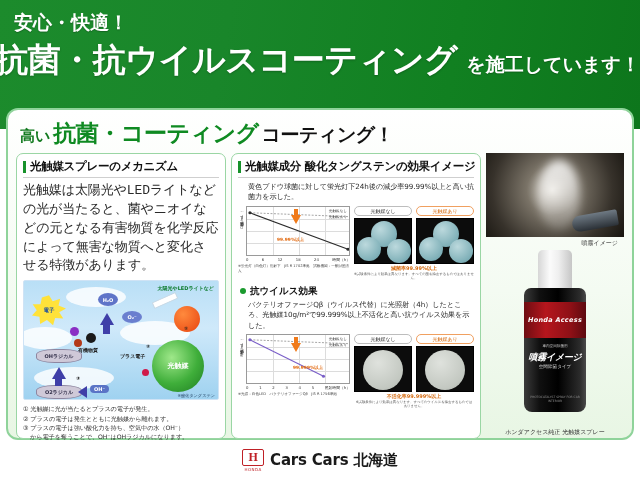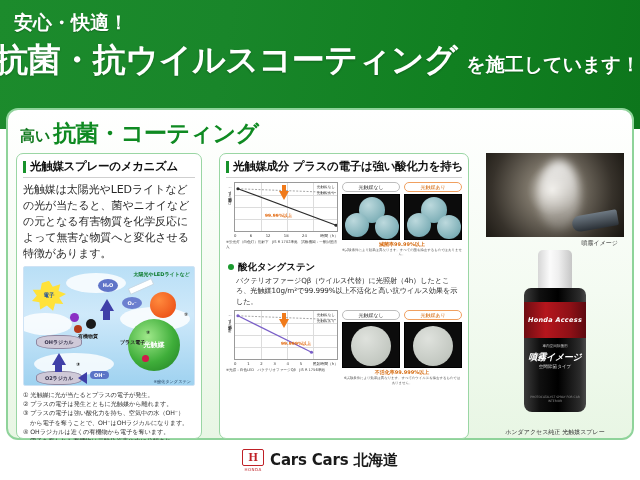--- a/index.html
+++ b/index.html
@@ -44,40 +44,40 @@
   }
   .tagline {
     display:flex; align-items:baseline; white-space:nowrap;
     padding:2px 0 4px 6px;
   }
   .tag-sm { font-size:15px; font-weight:bold; color:#127a1f; }
   .tag-lg { font-size:23px; font-weight:bold; color:#0f8a22; letter-spacing:-0.5px; margin:0 3px; }
   .tag-md { font-size:14px; font-weight:bold; color:#1c1c1c; }
   .tag-lg2{ font-size:19px; font-weight:bold; color:#111; letter-spacing:-0.5px; }
 
-  .columns { display:flex; gap:17px; padding:0 2px; }
+  .columns { display:flex; gap:5px; padding:0 2px; }
 
   
   .panel {
     border:1px solid #9ad6a4; border-radius:7px; background:#ffffff;
     padding:5px 6px;
   }
   .panel-left { width:222px; height:286px; }
   .panel-center { width:250px; height:286px; }
 
   .panel-title {
     display:flex; align-items:center; gap:4px;
     font-size:11.5px; font-weight:bold; color:#111;
     border-bottom:1px solid #cfcfcf; padding-bottom:3px; margin-bottom:4px;
     white-space:nowrap; letter-spacing:-0.3px;
   }
   .title-bar { width:3px; height:12px; background:#17922b; flex:0 0 auto; }
 
   .body-text {
-    font-size:11px; line-height:1.45; color:#2a2a2a; letter-spacing:-0.1px;
+    font-size:13px; line-height:1.45; color:#2a2a2a; letter-spacing:-0.1px;font-family:Liberation Mono, monospace;
   }
 
   
   .mech-img {
     position:relative; width:100%; height:120px; margin-top:4px;
     border:1px solid #cfe3f5; border-radius:2px;
     background: linear-gradient(180deg,#b9dff6 0%, #cfe9fa 40%, #9fd2f0 100%);
     overflow:hidden;
   }
   .cloud { position:absolute; background:rgba(255,255,255,.82); border-radius:50%; }
@@ -90,21 +90,21 @@
   .led-sun { position:absolute; right:18px; top:25px; width:26px; height:26px; border-radius:50%;
     background: radial-gradient(circle at 35% 32%, #ff8a3d, #e8440f); }
   .led-bar { position:absolute; right:40px; top:16px; width:26px; height:7px; background:#fff;
     border:1px solid #c8d8e4; transform: rotate(-24deg); border-radius:1px; }
   .mech-label-top { position:absolute; right:4px; top:4px; font-size:5px; color:#0a7a2a; font-weight:bold; }
   .bubble {
     position:absolute; border-radius:50%; background:#5f74c8; color:#fff;
     font-size:5px; display:flex; align-items:center; justify-content:center; font-weight:bold;
   }
   .green-ball {
-    position:absolute; right:14px; bottom:14px; width:52px; height:52px; border-radius:50%;
+    position:absolute; right:14px; bottom:7px; width:52px; height:52px; border-radius:50%;
     background: radial-gradient(circle at 38% 34%, #9fe88a 0%, #3fae3a 55%, #1f7d22 100%);
     display:flex; align-items:center; justify-content:center;
     color:#fff; font-size:7px; font-weight:bold;
   }
   .radical {
     position:absolute; background:#cfc9d8; border:1px solid #8e86a0; border-radius:40%;
     font-size:5px; color:#33304a; display:flex; align-items:center; justify-content:center;
     font-weight:bold; padding:1px 2px;
   }
   .arrow-up {
@@ -242,20 +242,21 @@
       <div class="header-main">抗菌・抗ウイルスコーティング</div>
       <div class="header-tail">を施工しています！</div>
     </div>
   </div>
 
   <div class="card">
 
     <div class="tagline">
       <span class="tag-sm">高い</span>
       <span class="tag-lg">抗菌・コーティング</span>
+      <span class="tag-lg2">コーティング！</span>
     </div>
 
     <div class="columns">
 
       <div class="panel panel-left">
         <div class="panel-title">
           <span class="title-bar"></span>
           <span>光触媒スプレーのメカニズム</span>
         </div>
         <div class="body-text">光触媒は太陽光やLEDライトなどの光が当たると、菌やニオイなどの元となる有害物質を化学反応によって無害な物質へと変化させる特徴があります。</div>
@@ -308,23 +309,24 @@
           <div class="note-indent">から電子を奪うことで、OH⁻はOHラジカルになります。</div>
           <div>④ OHラジカルは近くの有機物から電子を奪います。</div>
           <div class="note-indent">電子を奪われた有機物は二酸化炭素や水に分解され、</div>
           <div class="note-indent">大気中に放散されます。</div>
         </div>
       </div>
 
       <div class="panel panel-center">
         <div class="panel-title">
           <span class="title-bar"></span>
-          <span>光触媒成分 プラスの電子は強い酸化力を持ち</span>
-        </div>
-
+          <span>光触媒成分 酸化タングステンの効果イメージ</span>
+        </div>
+
+        <div class="section-text">黄色ブドウ球菌に対して蛍光灯下24h後の減少率99.99%以上と高い抗菌力を示した。</div>
 
         <div class="result-row">
           <div class="chart-box">
             <div class="chart-plot">
               <div class="gridline-h" style="top:12px;"></div>
               <div class="gridline-h" style="top:24px;"></div>
               <div class="gridline-h" style="top:36px;"></div>
               <div class="gridline-v" style="left:26px;"></div>
               <div class="gridline-v" style="left:52px;"></div>
               <div class="gridline-v" style="left:78px;"></div>
@@ -369,21 +371,21 @@
                 <div class="dish" style="left:32px;top:20px;width:24px;height:24px;"></div>
               </div>
             </div>
             <div class="photo-cap">減菌率99.99%以上</div>
             <div class="photo-note">※試験条件により効果は異なります。すべての菌を除去するものではありません。</div>
           </div>
         </div>
 
         <div class="section-head">
           <span class="bullet-dot"></span>
-          <span>酸化タングステン</span>
+          <span>抗ウイルス効果</span>
         </div>
         <div class="section-text">バクテリオファージQβ（ウイルス代替）に光照射（4h）したところ、光触媒10g/m²で99.999%以上不活化と高い抗ウイルス効果を示した。</div>
 
         <div class="result-row">
           <div class="chart-box">
             <div class="chart-plot">
               <div class="gridline-h" style="top:12px;"></div>
               <div class="gridline-h" style="top:24px;"></div>
               <div class="gridline-h" style="top:36px;"></div>
               <div class="gridline-v" style="left:26px;"></div>

